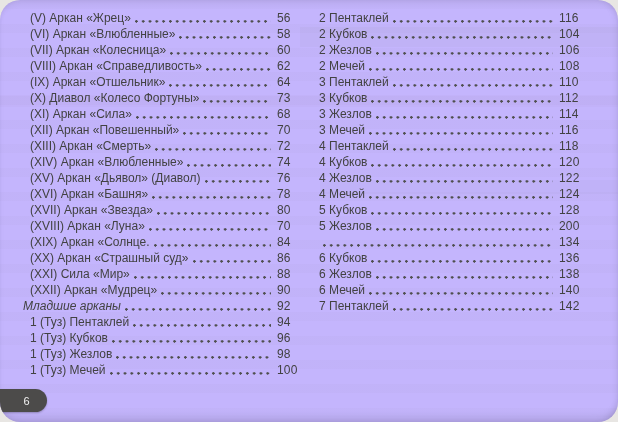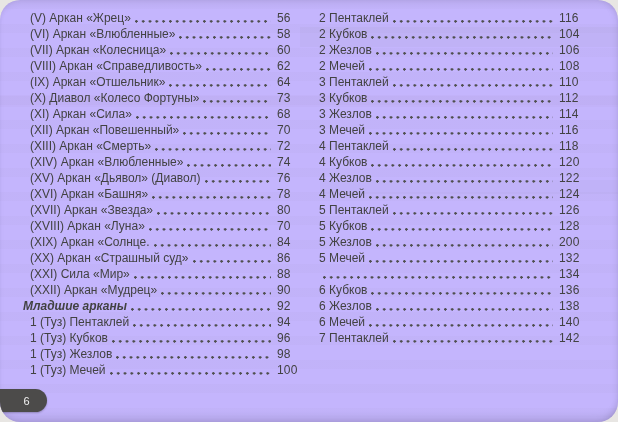--- a/index.html
+++ b/index.html
@@ -61,21 +61,21 @@
     background-position:left bottom;
     min-width:8px;
   }
   .row .pg{
     flex:none;
     width:28px;
     text-align:left;
     letter-spacing:0.2px;
   }
   .row.emph .lbl{
-    font-weight:bold;
+    font-weight:normal;
     font-style:italic;
     margin-left:-7px;
   }
 
   .page-badge{
     position:absolute;
     left:0;bottom:10px;
     width:47px;height:23px;
     background:#4c4b4a;
     border-radius:0 12px 12px 0;
@@ -271,38 +271,28 @@
           <span class="lbl">4 Жезлов</span>
           <span class="leader"></span>
           <span class="pg">122</span>
         </div>
         <div class="row">
           <span class="lbl">4 Мечей</span>
           <span class="leader"></span>
           <span class="pg">124</span>
         </div>
         <div class="row">
-          <span class="lbl">5 Пентаклей</span>
-          <span class="leader"></span>
-          <span class="pg">126</span>
-        </div>
-        <div class="row">
           <span class="lbl">5 Кубков</span>
           <span class="leader"></span>
           <span class="pg">128</span>
         </div>
         <div class="row">
           <span class="lbl">5 Жезлов</span>
           <span class="leader"></span>
           <span class="pg">200</span>
-        </div>
-        <div class="row">
-          <span class="lbl">5 Мечей</span>
-          <span class="leader"></span>
-          <span class="pg">132</span>
         </div>
         <div class="row">
           <span class="leader"></span>
           <span class="pg">134</span>
         </div>
         <div class="row">
           <span class="lbl">6 Кубков</span>
           <span class="leader"></span>
           <span class="pg">136</span>
         </div>

